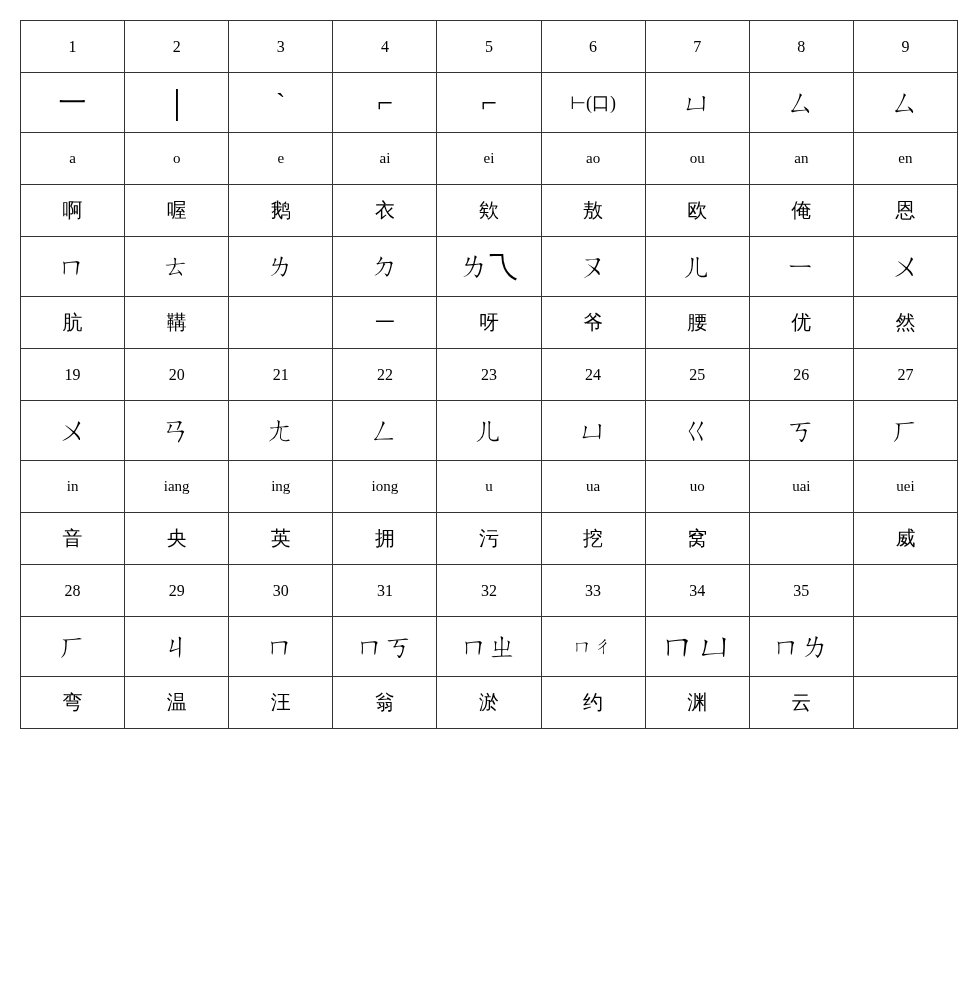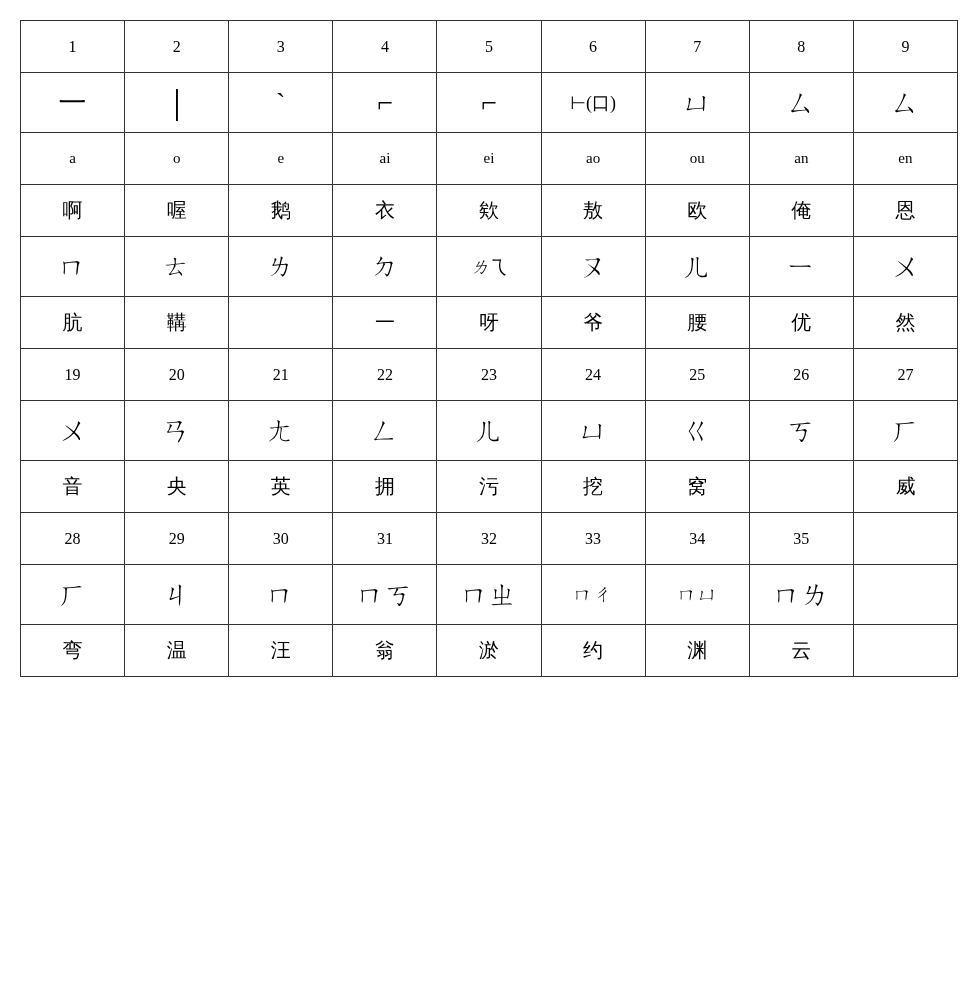--- a/index.html
+++ b/index.html
@@ -96,21 +96,21 @@
         <td>欧</td>
         <td>俺</td>
         <td>恩</td>
       </tr>
 
       <tr class="bopomofo-row">
         <td style="font-size:28px; font-family: serif;">ㄇ</td>
         <td style="font-size:26px; font-family: serif;">ㄊ</td>
         <td style="font-size:26px; font-family: serif;">ㄌ</td>
         <td style="font-size:26px; font-family: serif;">ㄉ</td>
-        <td style="font-size:18px; font-family: serif; font-style: italic;">ㄌ乁</td>
+        <td style="font-size:29px; font-family: serif;">ㄌ乁</td>
         <td style="font-size:28px;">ㄡ</td>
         <td style="font-size:28px;">ㄦ</td>
         <td style="font-size:28px;">ㄧ</td>
         <td style="font-size:28px;">ㄨ</td>
       </tr>
       <tr class="chinese-row">
         <td>肮</td>
         <td>鞲</td>
         <td></td>
         <td>一</td>
@@ -136,20 +136,31 @@
         <td style="font-size:28px;">ㄨ</td>
         <td style="font-size:28px;">ㄢ</td>
         <td style="font-size:28px;">ㄤ</td>
         <td style="font-size:28px;">ㄥ</td>
         <td style="font-size:28px;">ㄦ</td>
         <td style="font-size:28px;">ㄩ</td>
         <td style="font-size:28px;">ㄍ</td>
         <td style="font-size:28px;">ㄎ</td>
         <td style="font-size:28px;">ㄏ</td>
       </tr>
+      <tr class="pinyin-row">
+        <td>in</td>
+        <td>iang</td>
+        <td>ing</td>
+        <td>iong</td>
+        <td>u</td>
+        <td>ua</td>
+        <td>uo</td>
+        <td>uai</td>
+        <td>uei</td>
+      </tr>
       <tr class="chinese-row">
         <td>音</td>
         <td>央</td>
         <td>英</td>
         <td>拥</td>
         <td>污</td>
         <td>挖</td>
         <td>窝</td>
         <td></td>
         <td>威</td>
@@ -166,21 +177,21 @@
         <td>35</td>
         <td></td>
       </tr>
       <tr class="bopomofo-row">
         <td style="font-size:28px;">ㄏ</td>
         <td style="font-size:28px;">ㄐ</td>
         <td style="font-size:28px;">ㄇ</td>
         <td style="font-size:28px;">ㄇㄎ</td>
         <td style="font-size:28px;">ㄇㄓ</td>
         <td style="font-size:20px;">ㄇㄔ</td>
-        <td style="font-size:20px;text-align:center;">ㄇㄩ</td>
+        <td style="font-size:36px;text-align:center;">ㄇㄩ</td>
         <td style="font-size:28px;margin-top:18px;">ㄇㄌ</td>
         <td></td>
       </tr>
       <tr class="chinese-row">
         <td>弯</td>
         <td>温</td>
         <td>汪</td>
         <td>翁</td>
         <td>淤</td>
         <td>约</td>

